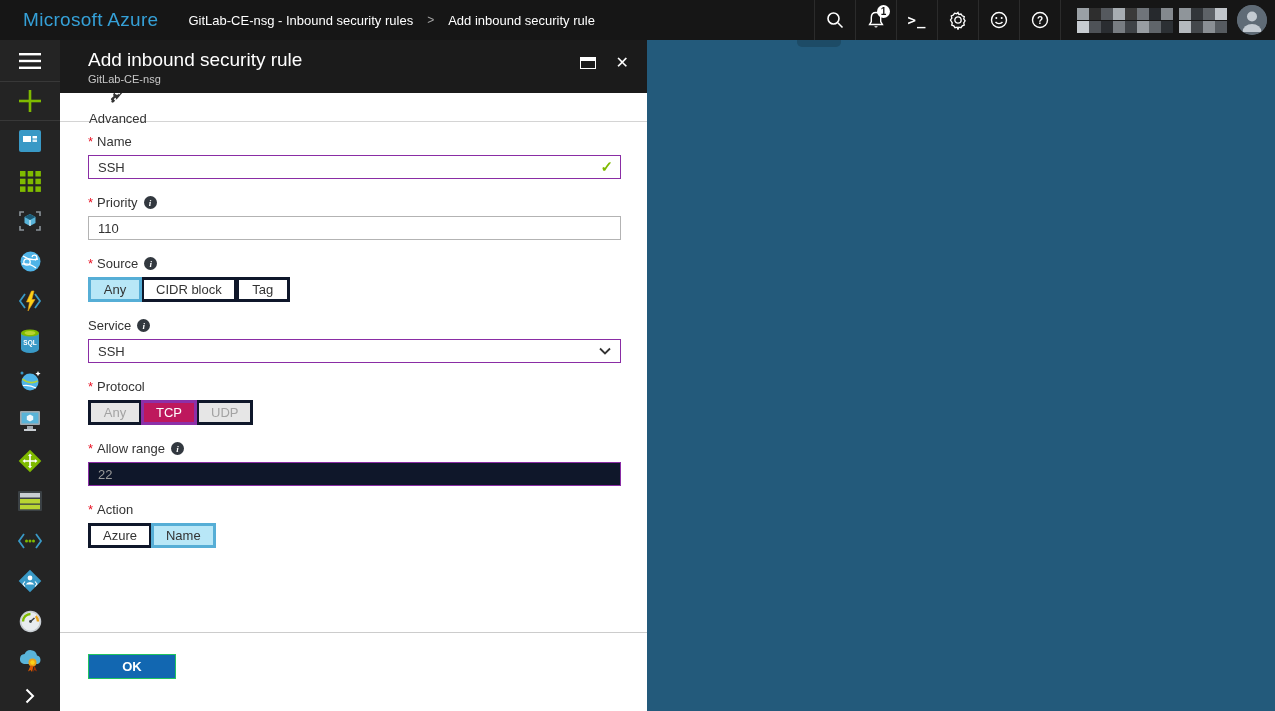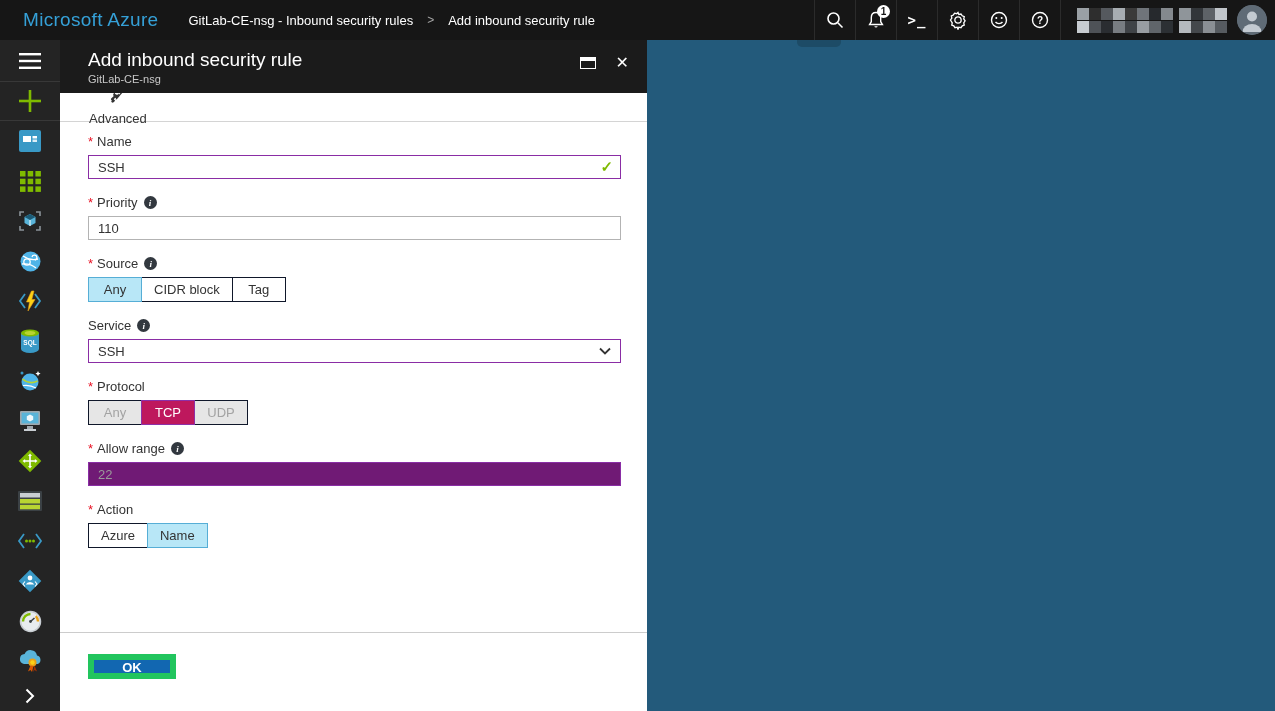--- a/index.html
+++ b/index.html
@@ -71,40 +71,40 @@
   .req { color:#e81123; margin-right:4px; font-size:13px; }
   .info-dot { width:13px; height:13px; border-radius:50%; background:#32383f;
     color:#fff; font-size:9px; font-weight:bold; display:inline-flex;
     align-items:center; justify-content:center; margin-left:6px;
     font-family:"Liberation Serif", serif; font-style:italic; cursor:default; }
   .input-wrap { position:relative; width:533px; }
   .text-input { display:block; width:100%; height:24px; border:1px solid #b3b3b3;
     background:#fff; font-size:13px; color:#333; padding:0 26px 0 9px;
     font-family:"Liberation Sans", sans-serif; outline:none; }
   .text-input.purple { border-color:#8a2da5; }
-  .text-input.disabled { background:#701a75; color:#9a9a9a; }
+  .text-input.disabled { background:#0f172a; color:#9a9a9a; }
   .valid-check { position:absolute; right:8px; top:3px; color:#7fba00;
     font-size:15px; font-weight:bold; }
   .select-box { width:533px; height:24px; border:1px solid #8a2da5; background:#fff;
     font-size:13px; color:#333; display:flex; align-items:center;
     padding:0 26px 0 9px; position:relative; cursor:pointer; }
   .select-chevron { position:absolute; right:9px; top:7px; }
   .toggle-group { display:flex; }
-  .toggle { min-width:54px; height:25px; padding:0 12px; border:1px solid #0f172a;
+  .toggle { min-width:54px; height:25px; padding:0 12px; border:3px solid #0f172a;
     background:#fff; color:#333; font-size:13px; display:flex; align-items:center;
     justify-content:center; margin-left:-1px; cursor:pointer; white-space:nowrap; }
   .toggle:first-child { margin-left:0; }
   .toggle.sel-blue { background:#b8e7f7; border-color:#56aed6; z-index:2; }
   .toggle.dis { background:#e6e6e6; color:#a3a3a3; cursor:default; }
   .toggle.sel-purple { background:#be185d; border-color:#8c30a8; color:#fff; z-index:2; }
 
   .panel-footer { flex:none; height:79px; border-top:1px solid #cccccc;
     padding:21px 0 0 28px; background:#fff; }
   .ok-btn { width:88px; height:25px; background:#1267b1; color:#fff;
-    border:6px solid #22c55e; font-size:13px; font-weight:bold;
+    border:1px solid #22c55e; font-size:13px; font-weight:bold;
     font-family:"Liberation Sans", sans-serif; cursor:pointer; }
 </style>
 </head>
 <body>
 
 <div class="topbar">
   <div class="brand">Microsoft Azure</div>
   <div class="breadcrumb">
     <span class="crumb">GitLab-CE-nsg - Inbound security rules</span>
     <span class="crumb-sep">&gt;</span>

